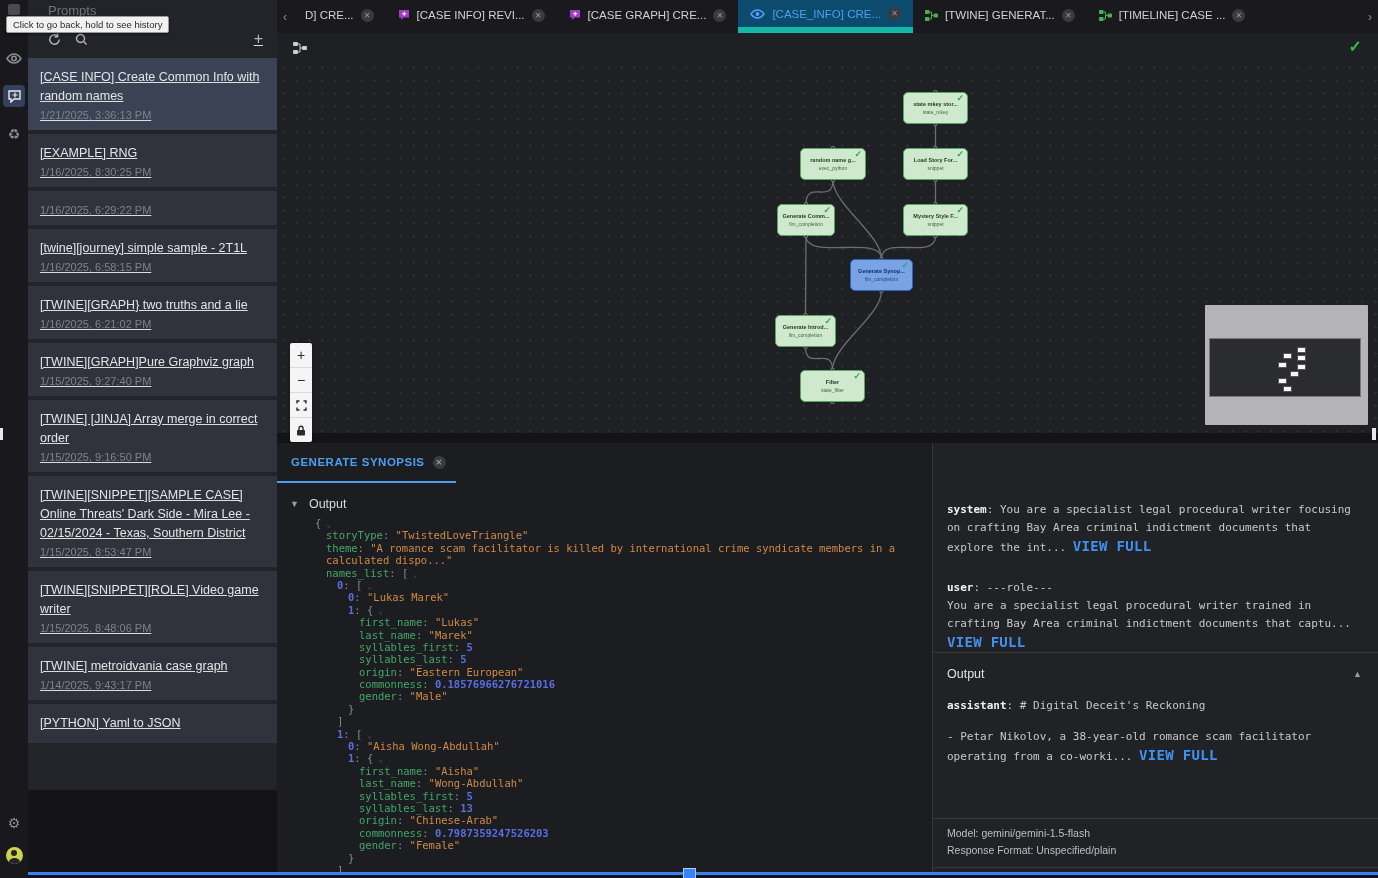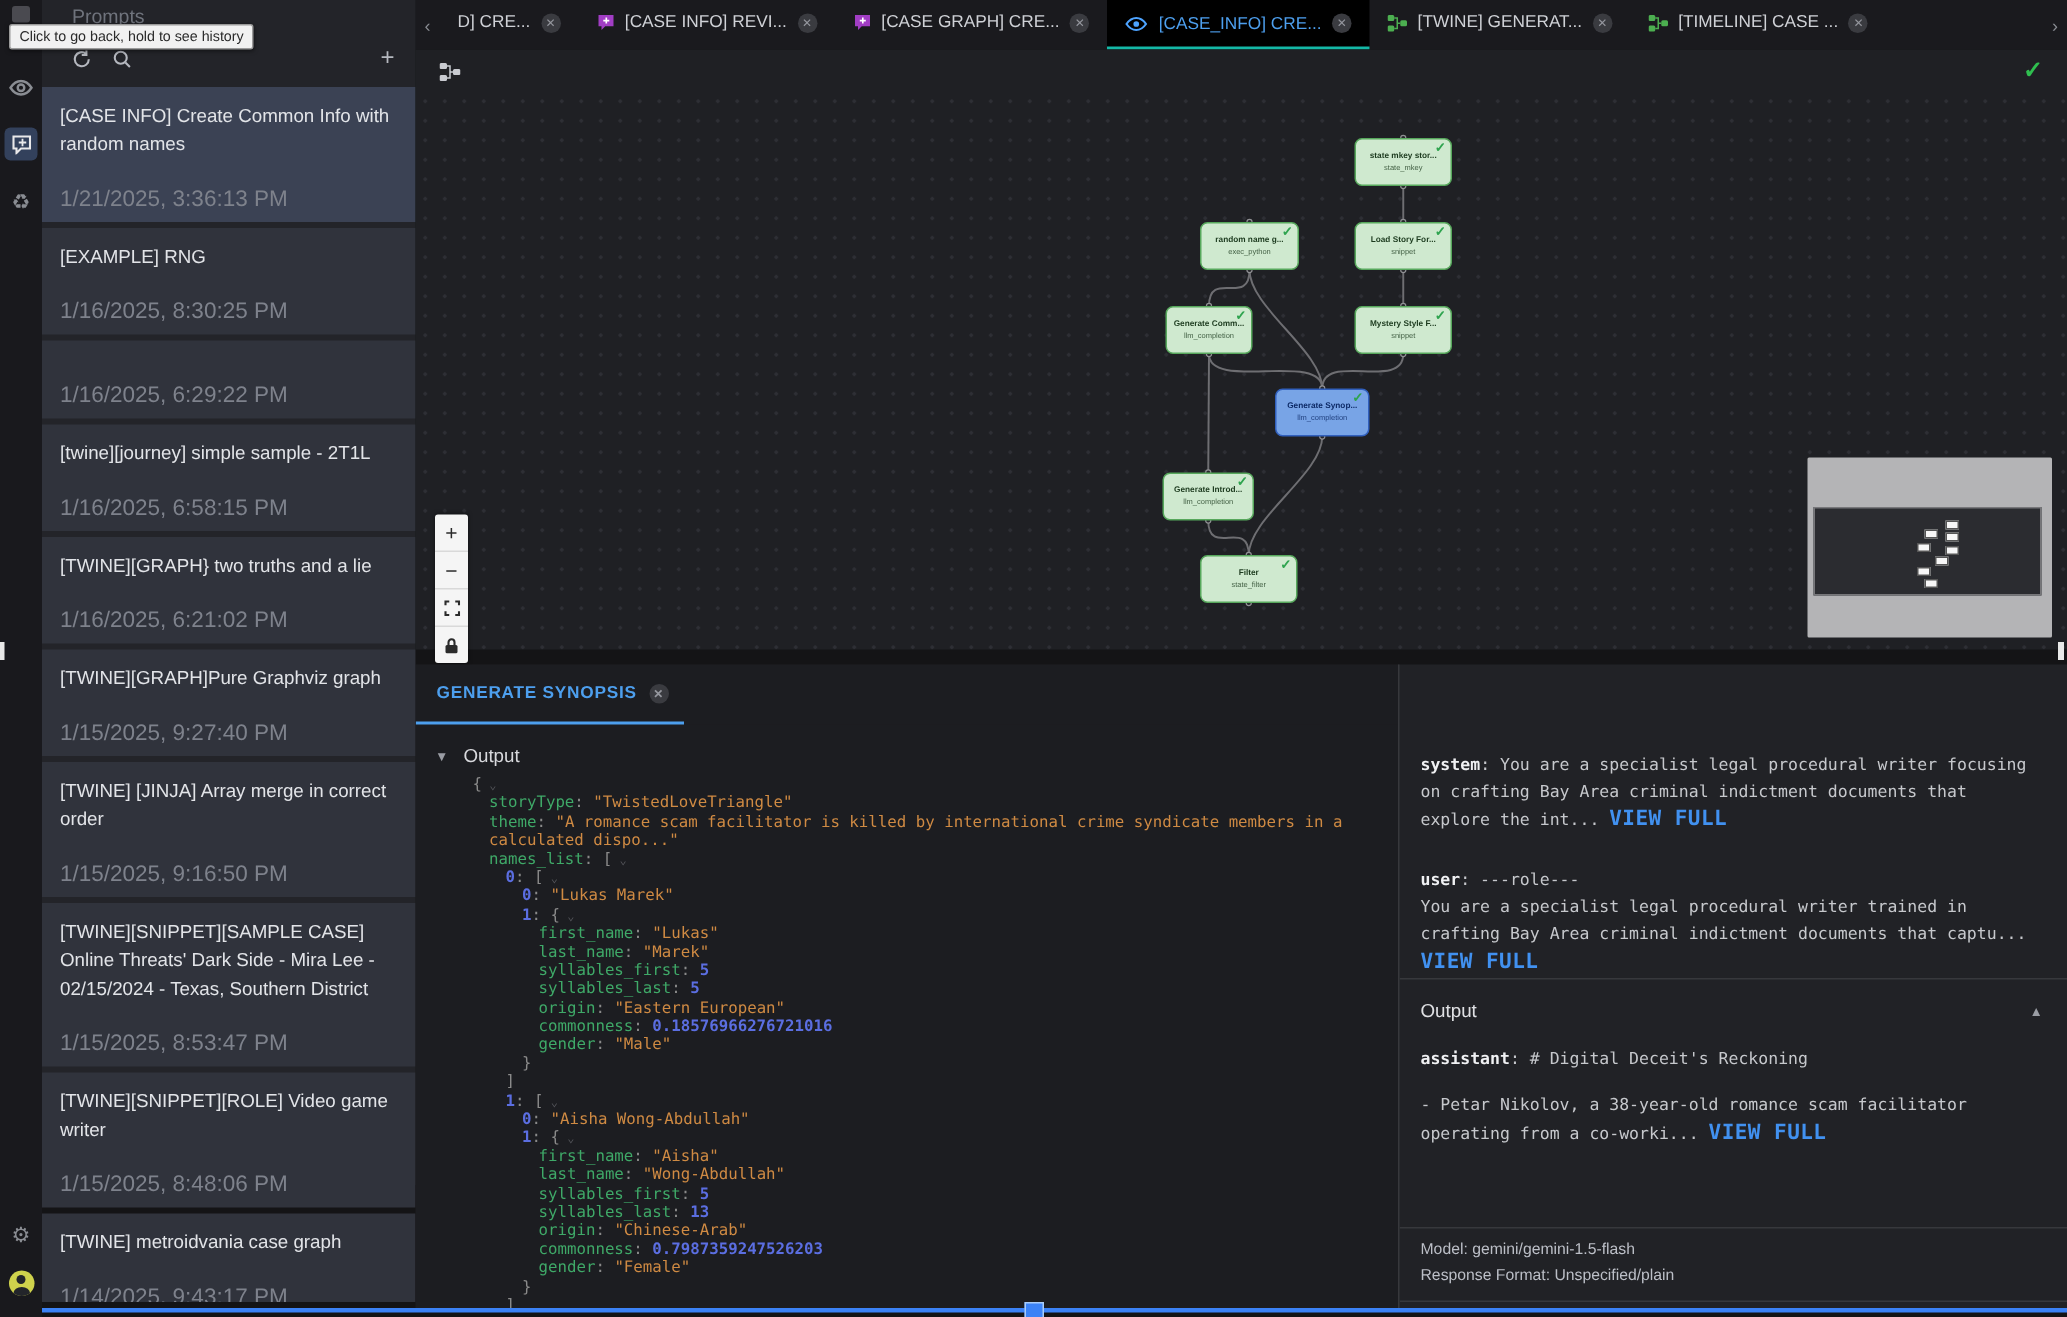--- a/index.html
+++ b/index.html
@@ -15,37 +15,37 @@
   .avatar{width:17px;height:17px;border-radius:50%;background:#cfd24c;position:relative;overflow:hidden;}
   .avatar::before{content:"";position:absolute;left:5.5px;top:3px;width:6px;height:6px;border-radius:50%;background:#23252a;}
   .avatar::after{content:"";position:absolute;left:3px;top:10.5px;width:11px;height:8px;border-radius:50%;background:#23252a;}
   .back-chip{position:absolute;left:8px;top:4px;width:12px;height:11px;background:#4a4a50;border-radius:2px;}
 
   
   .tooltip{position:absolute;left:6px;top:16px;z-index:50;background:#f1f1f1;color:#2a2a2a;
            font-size:9.5px;padding:2px 6px;border:1px solid #9a9a9a;border-radius:2px;box-shadow:0 1px 3px rgba(0,0,0,.5);white-space:nowrap;}
 
   
-  .sidebar{position:absolute;left:28px;top:0;width:249px;height:790px;background:#232429;z-index:4;}
+  .sidebar{position:absolute;left:28px;top:0;width:249px;height:790px;background:#232429;z-index:4;text-decoration:underline;}
   .sb-title{padding:3px 0 0 20px;font-size:13px;color:#6f737c;height:17px;}
   .sb-toolbar{display:flex;align-items:center;height:30px;padding:4px 14px 2px 20px;color:#b5b8bf;}
   .sb-toolbar .sp{margin-right:14px;display:flex;}
   .sb-plus{margin-left:auto;font-size:16px;color:#b5b8bf;}
   .sb-list{padding:2px 0 0 0;overflow:hidden;height:810px;}
   .sb-item{background:#30333c;margin:0 0 4px 0;padding:10px 12px 8px 12px;cursor:pointer;}
   .sb-item.sel{background:#3b4254;}
   .sb-item-title{font-size:12.5px;line-height:19px;color:#e2e4e8;}
-  .sb-item-date{font-size:15px;color:#7e828c;margin-top:20px;line-height:14px;}
+  .sb-item-date{font-size:11px;color:#7e828c;margin-top:2px;line-height:14px;}
 
   
   .tabbar{position:absolute;left:277px;top:0;width:1101px;height:33px;background:#1a1a1e;display:flex;align-items:stretch;z-index:3;}
   .tb-chev{width:16px;display:flex;align-items:center;justify-content:center;color:#8a8d93;font-size:12px;}
   .tabs-wrap{display:flex;flex:1;overflow:hidden;}
   .tab{display:flex;align-items:center;gap:7px;padding:0 12px;font-size:11.5px;color:#cfd1d6;white-space:nowrap;border-bottom:3px solid transparent;}
-  .tab.active{color:#4d9fee;background:#000000;border-bottom:2px solid #14b8a6;}
+  .tab.active{color:#4d9fee;background:#0c4a6e;border-bottom:6px solid #14b8a6;}
   .tab-ic{display:flex;align-items:center;}
   .xbtn{width:13px;height:13px;border-radius:50%;background:#3a3b40;color:#95979e;font-size:8px;line-height:13px;text-align:center;}
 
   
   .canvas{position:absolute;left:277px;top:33px;width:1101px;height:400px;background:#1f2024;z-index:2;}
   .dots{position:absolute;left:0;top:28px;right:0;bottom:0;
         background-image:radial-gradient(circle,#2e2f35 1px,transparent 1.3px);background-size:13px 13px;}
   .canvas-toolbar-icon{position:absolute;left:16px;top:8px;}
   .canvas-check{position:absolute;right:16px;top:4px;color:#2fbf4f;font-size:16px;font-weight:bold;}
   .edges{position:absolute;left:0;top:0;width:1101px;height:400px;}

